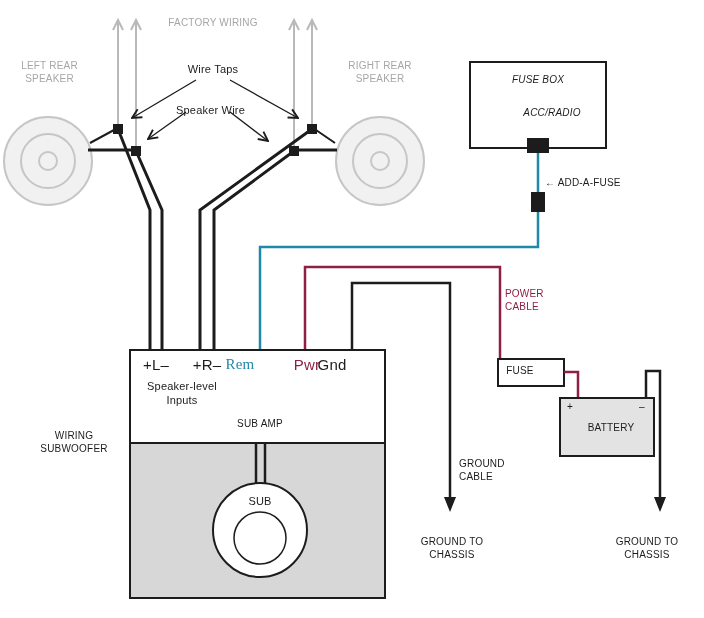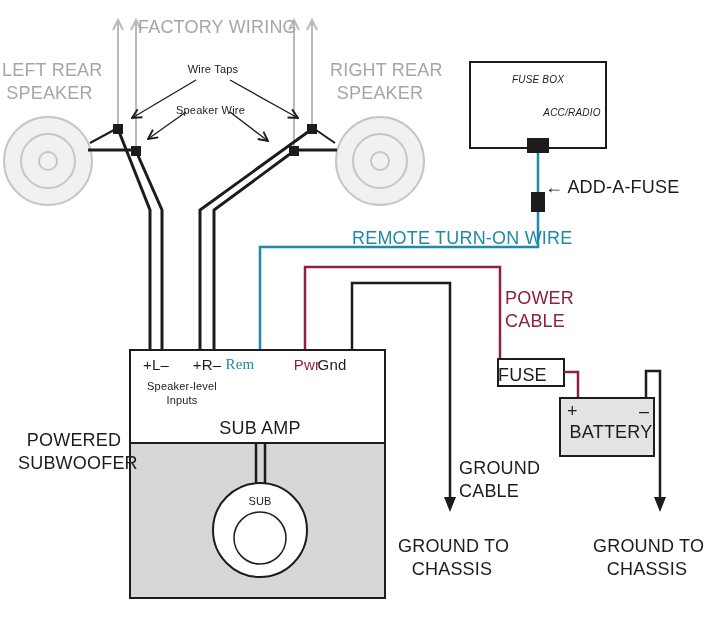--- a/index.html
+++ b/index.html
@@ -6,39 +6,39 @@
   html,body { background:#fff; }
   body {
     width:704px; height:618px;
     font-family:"Liberation Sans", sans-serif;
     position:relative; overflow:hidden;
   }
   .stage { position:absolute; inset:0; width:704px; height:618px; background:#fff; }
   svg.wires { position:absolute; left:0; top:0; }
 
   .lbl {
-    position:absolute; color:#1c1c1c; font-size:18px; line-height:1.3;
+    position:absolute; color:#1c1c1c; font-size:10px; line-height:1.3;
     text-align:center; white-space:nowrap; letter-spacing:.2px;
   }
   .lbl .ln { display:block; }
   .gray   { color:var(--gray); }
   .teal   { color:var(--teal); }
   .maroon { color:var(--maroon); }
   .small  { font-size:11px; }
   .big    { font-size:10px;font-style:italic; }
   .left-align { text-align:left; }
 
   
   .factory-wiring      { left:138px; top:16px;  width:150px; }
   .left-speaker-lbl    { left:2px;   top:59px;  width:95px;  }
   .right-speaker-lbl   { left:330px; top:59px;  width:100px; }
   .wire-taps-lbl       { left:168px; top:62px;  width:90px;  }
   .speaker-wire-lbl    { left:163px; top:95px;  width:95px;margin-top:8px;  }
   .fusebox-title       { left:470px; top:73px;  width:136px; }
-  .accradio-lbl        { left:470px; top:106px; width:164px;margin-left:20px; }
+  .accradio-lbl        { left:470px; top:106px; width:164px; }
   .addafuse-lbl        { left:545px; top:176px; }
   .remote-lbl          { left:352px; top:227px; width:180px; }
   .powercable-lbl      { left:505px; top:287px; width:70px;  }
   .term               { top:355px; width:40px; font-size:15px; }
   .term-l              { left:136px; }
   .term-r              { left:187px; }
   .term-rem            { left:220px;font-family:Liberation Serif, serif; }
   .term-pwr            { left:287px; }
   .term-gnd            { left:312px; }
   .spk-inputs-lbl      { left:132px; top:379px; width:100px; }
@@ -156,42 +156,41 @@
   <div class="lbl small wire-taps-lbl">Wire Taps</div>
 
   <div class="lbl small speaker-wire-lbl">Speaker Wire</div>
 
   <div class="lbl big fusebox-title">FUSE BOX</div>
 
   <div class="lbl big accradio-lbl">ACC/RADIO</div>
 
   <div class="lbl addafuse-lbl">← ADD-A-FUSE</div>
 
-  <div class="lbl teal remote-lbl">REMOTE TURN-ON WIRE</div>
 
   <div class="lbl maroon powercable-lbl left-align">
     <span class="ln">POWER</span>
     <span class="ln">CABLE</span>
   </div>
 
   <div class="lbl term term-l">+L–</div>
   <div class="lbl term term-r">+R–</div>
   <div class="lbl term term-rem teal">Rem</div>
   <div class="lbl term term-pwr maroon">Pwr</div>
   <div class="lbl term term-gnd">Gnd</div>
 
   <div class="lbl small spk-inputs-lbl">
     <span class="ln">Speaker-level</span>
     <span class="ln">Inputs</span>
   </div>
 
   <div class="lbl subamp-lbl">SUB AMP</div>
 
   <div class="lbl powered-sub-lbl">
-    <span class="ln">POWERED</span>
+    <span class="ln">WIRING</span>
     <span class="ln">SUBWOOFER</span>
   </div>
 
   <div class="lbl small sub-lbl">SUB</div>
 
   <div class="lbl fuse-lbl">FUSE</div>
 
   <div class="lbl battery-lbl">BATTERY</div>
   <div class="lbl batt-plus">+</div>
   <div class="lbl batt-minus">–</div>

